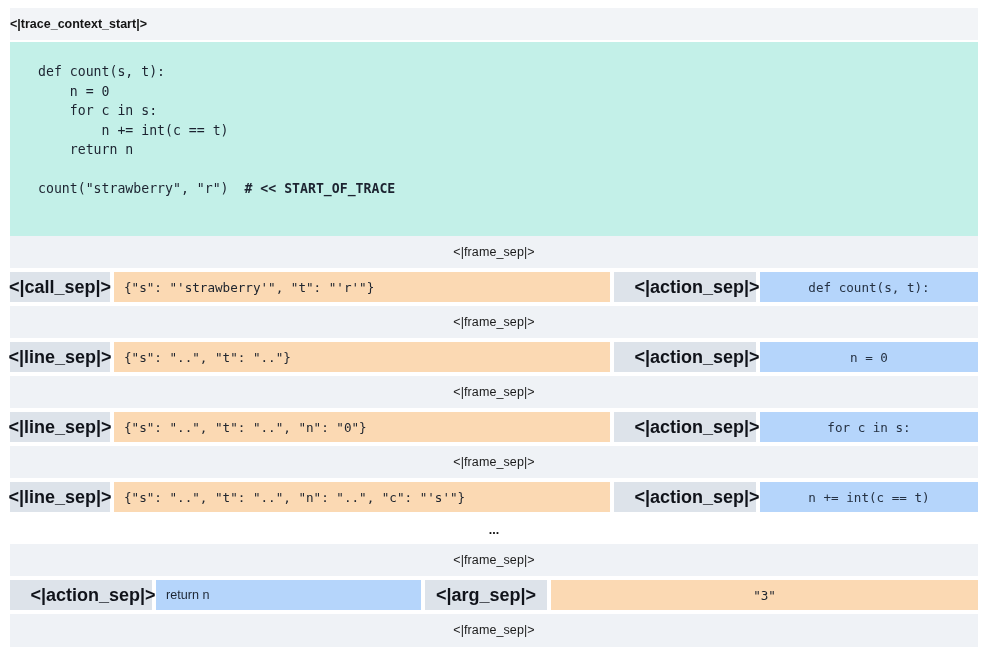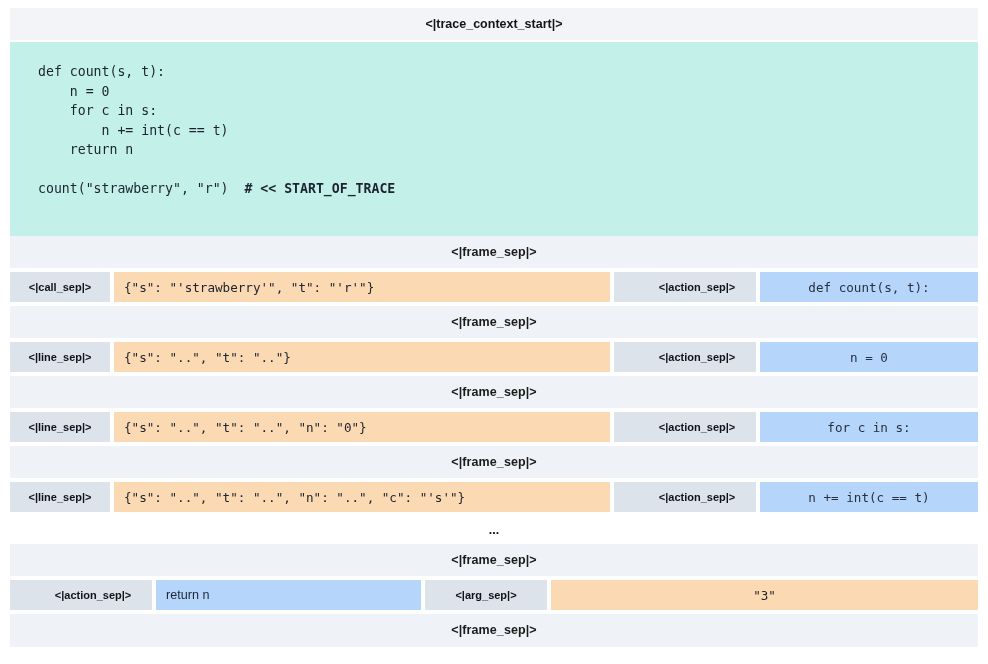--- a/index.html
+++ b/index.html
@@ -21,40 +21,39 @@
     height: 664px;
     position: relative;
     background: #ffffff;
   }
 
   
   .sep-row {
     margin: 0 10px;
     background: #eff2f6;
     color: #1b1b1b;
-    font-weight: bold;
+    font-weight: normal;
     font-size: 12.5px;
     text-align: center;
     height: 32px;
     line-height: 32px;
     letter-spacing: 0.1px;
   }
   .sep-row.tall {
     height: 33px;
     line-height: 33px;
   }
 
   
   .header-row {
     margin: 8px 10px 0 10px;
     background: #f2f4f7;
     color: #141414;
     font-weight: bold;
     font-size: 12.5px;
-    text-align: center;
     height: 32px;
     line-height: 32px;
   }
 
   
   .code-block {
     margin: 2px 10px 0 10px;
     background: #c3f0e8;
     height: 194px;
     box-sizing: border-box;
@@ -76,21 +75,21 @@
     display: flex;
     align-items: stretch;
     height: 30px;
     gap: 4px;
   }
 
   .tok {
     background: #dde3ea;
     color: #10131a;
     font-weight: bold;
-    font-size: 11px;
+    font-size: 18px;
     display: flex;
     align-items: center;
     justify-content: center;
     flex: 0 0 auto;
     white-space: nowrap;
   }
 
   .arg {
     background: #fbd9b3;
     color: #20262f;

